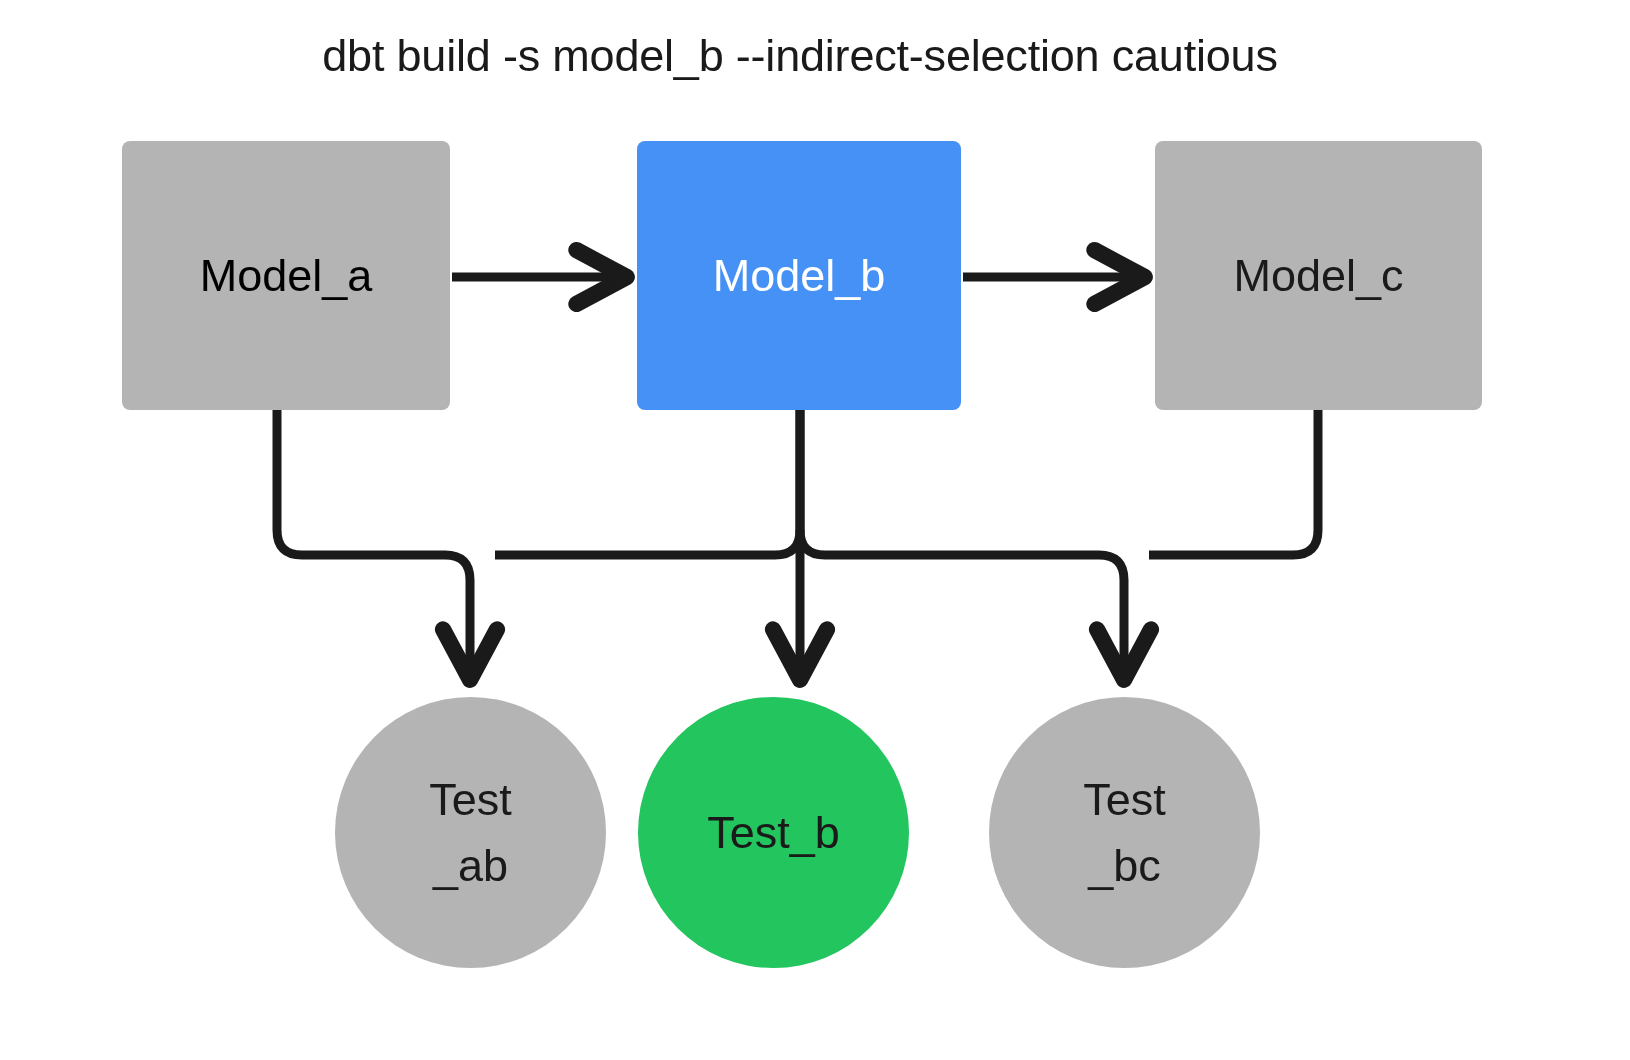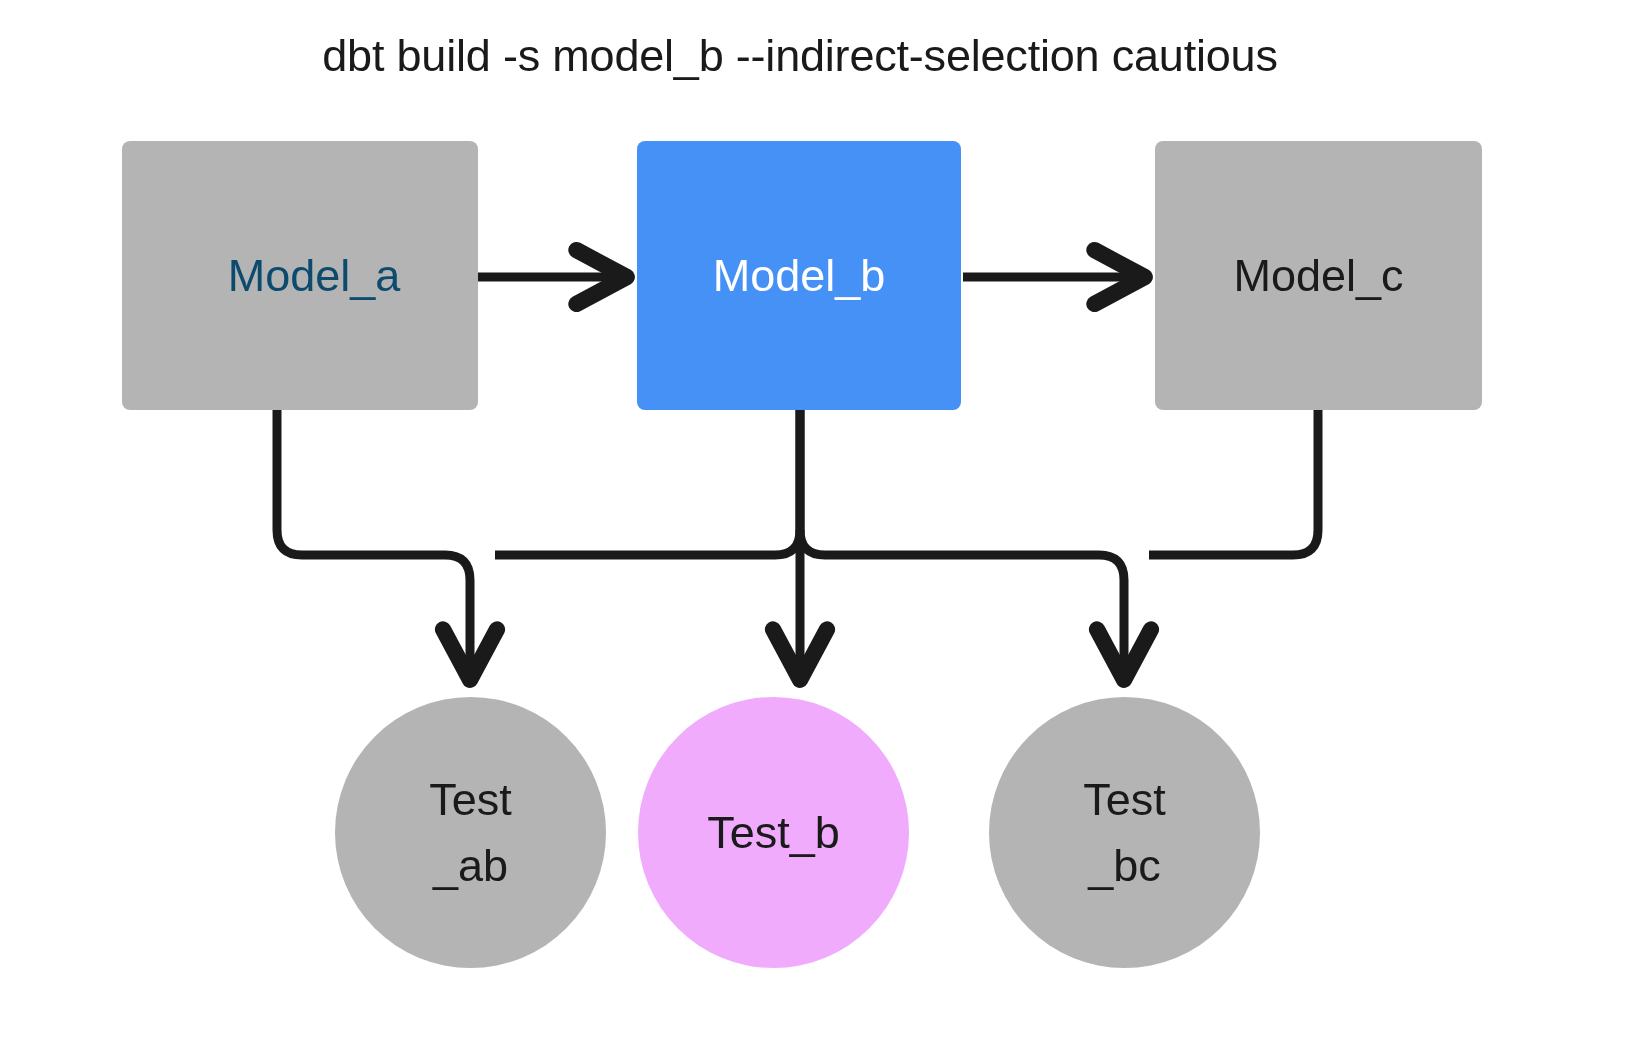--- a/index.html
+++ b/index.html
@@ -89,38 +89,38 @@
 
     <path d="M 800 410 L 800 530 Q 800 555 775 555 L 495 555" fill="none" stroke="#1a1a1a" stroke-width="9" stroke-linecap="butt" stroke-linejoin="round"></path>
 
     <path d="M 800 410 L 800 678" fill="none" stroke="#1a1a1a" stroke-width="9" stroke-linecap="butt" marker-end="url(#arrowhead)"></path>
 
     <path d="M 800 530 Q 800 555 825 555 L 1099 555 Q 1124 555 1124 580 L 1124 678" fill="none" stroke="#1a1a1a" stroke-width="9" stroke-linecap="butt" stroke-linejoin="round" marker-end="url(#arrowhead)"></path>
 
     <path d="M 1318 410 L 1318 530 Q 1318 555 1293 555 L 1149 555" fill="none" stroke="#1a1a1a" stroke-width="9" stroke-linecap="butt" stroke-linejoin="round"></path>
   </svg>
 
-  <div class="node-box model-a" style="background:#b4b4b4;color:#0c4a6e;padding-left:28px;">
+  <div class="node-box model-a" style="background:#b4b4b4;color:#000000;">
     <span>Model_a</span>
   </div>
 
   <div class="node-box model-b" style="background:#4691f6;color:#ffffff;">
     <span>Model_b</span>
   </div>
 
   <div class="node-box model-c" style="background:#b4b4b4;color:#1a1a1a;">
     <span>Model_c</span>
   </div>
 
   <div class="node-circle test-ab" style="background:#b4b4b4;color:#1a1a1a;">
     <span class="line">Test</span>
     <span class="line">_ab</span>
   </div>
 
-  <div class="node-circle test-b" style="background:#f0abfc;color:#1a1a1a;">
+  <div class="node-circle test-b" style="background:#22c55e;color:#1a1a1a;">
     <span class="line">Test_b</span>
   </div>
 
   <div class="node-circle test-bc" style="background:#b4b4b4;color:#1a1a1a;">
     <span class="line">Test</span>
     <span class="line">_bc</span>
   </div>
 
 </div>
 

